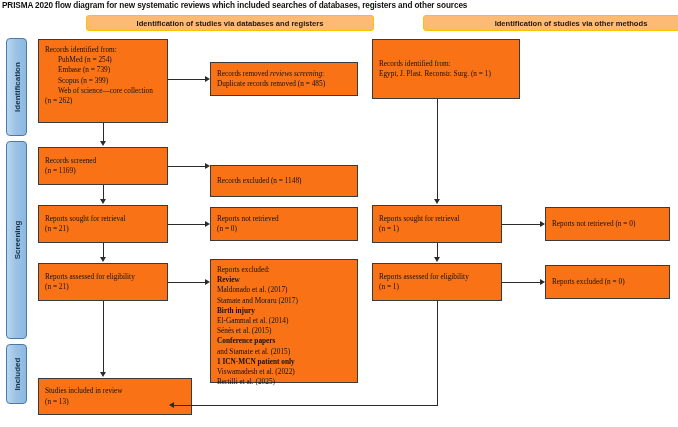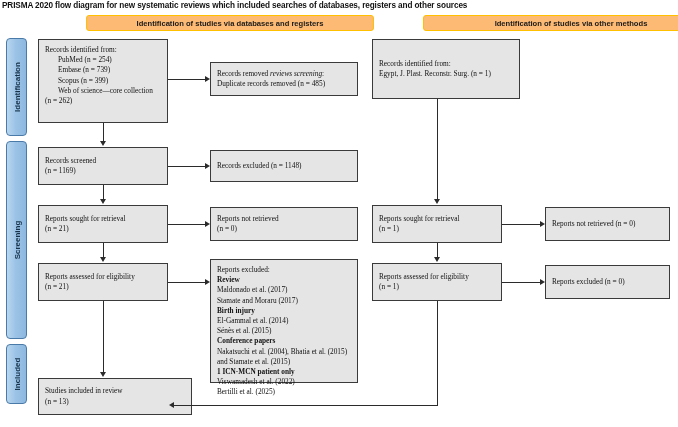--- a/index.html
+++ b/index.html
@@ -73,40 +73,40 @@
     color: #17324a;
   }
   #stage-identification { top: 38px;  height: 98px; }
   #stage-screening      { top: 141px; height: 198px; }
   #stage-included       { top: 344px; height: 60px; }
 
   
   .box {
     position: absolute;
     border: 1px solid #3a3a3a;
-    background: #e5e5e5;
+    background: #f97316;
     box-sizing: border-box;
     font-size: 7.3px;
     line-height: 10.2px;
     color: #111111;
     padding: 5px 6px;
     display: flex;
     flex-direction: column;
     justify-content: center;
   }
   .box.vtop { justify-content: flex-start; }
   .box .ln { white-space: nowrap; }
   .box .ln.indent { padding-left: 13px; }
   .box .ln.bold { font-weight: bold; }
 
   
   #box-identified        { left: 38px;  top: 39px;  width: 130px; height: 84px; }
   #box-removed           { left: 210px; top: 62px;  width: 148px; height: 34px; }
   #box-screened          { left: 38px;  top: 147px; width: 130px; height: 38px; }
-  #box-excluded          { left: 210px; top: 150px; width: 148px; height: 32px; }
+  #box-excluded          { left: 210px; top: 165px; width: 148px; height: 32px; }
   #box-sought            { left: 38px;  top: 205px; width: 130px; height: 38px; }
   #box-notretrieved      { left: 210px; top: 207px; width: 148px; height: 34px; }
   #box-assessed          { left: 38px;  top: 263px; width: 130px; height: 38px; }
   #box-reports-excluded  { left: 210px; top: 259px; width: 148px; height: 124px; }
   #box-included          { left: 38px;  top: 378px; width: 154px; height: 37px; }
 
   
   #box-identified-other  { left: 372px; top: 39px;  width: 148px; height: 60px; }
   #box-sought-other      { left: 372px; top: 205px; width: 130px; height: 38px; }
   #box-notretrieved-other{ left: 545px; top: 207px; width: 125px; height: 34px; }
@@ -207,21 +207,20 @@
 
   <div class="ln bold">Review</div>
   <div class="ln">Maldonado et al. (2017)</div>
   <div class="ln">Stamate and Moraru (2017)</div>
 
   <div class="ln bold">Birth injury</div>
   <div class="ln">El-Gammal et al. (2014)</div>
   <div class="ln">Sénès et al. (2015)</div>
 
   <div class="ln bold">Conference papers</div>
-  <div class="ln">Nakatsuchi et al. (2004), Bhatia et al. (2015)</div>
   <div class="ln">and Stamate et al. (2015)</div>
 
   <div class="ln bold">1 ICN-MCN patient only</div>
   <div class="ln">Viswamadesh et al. (2022)</div>
   <div class="ln">Bertilli et al. (2025)</div>
 </div>
 
 <div class="box" id="box-included">
   <div class="ln">Studies included in review</div>
   <div class="ln">(n = 13)</div>

